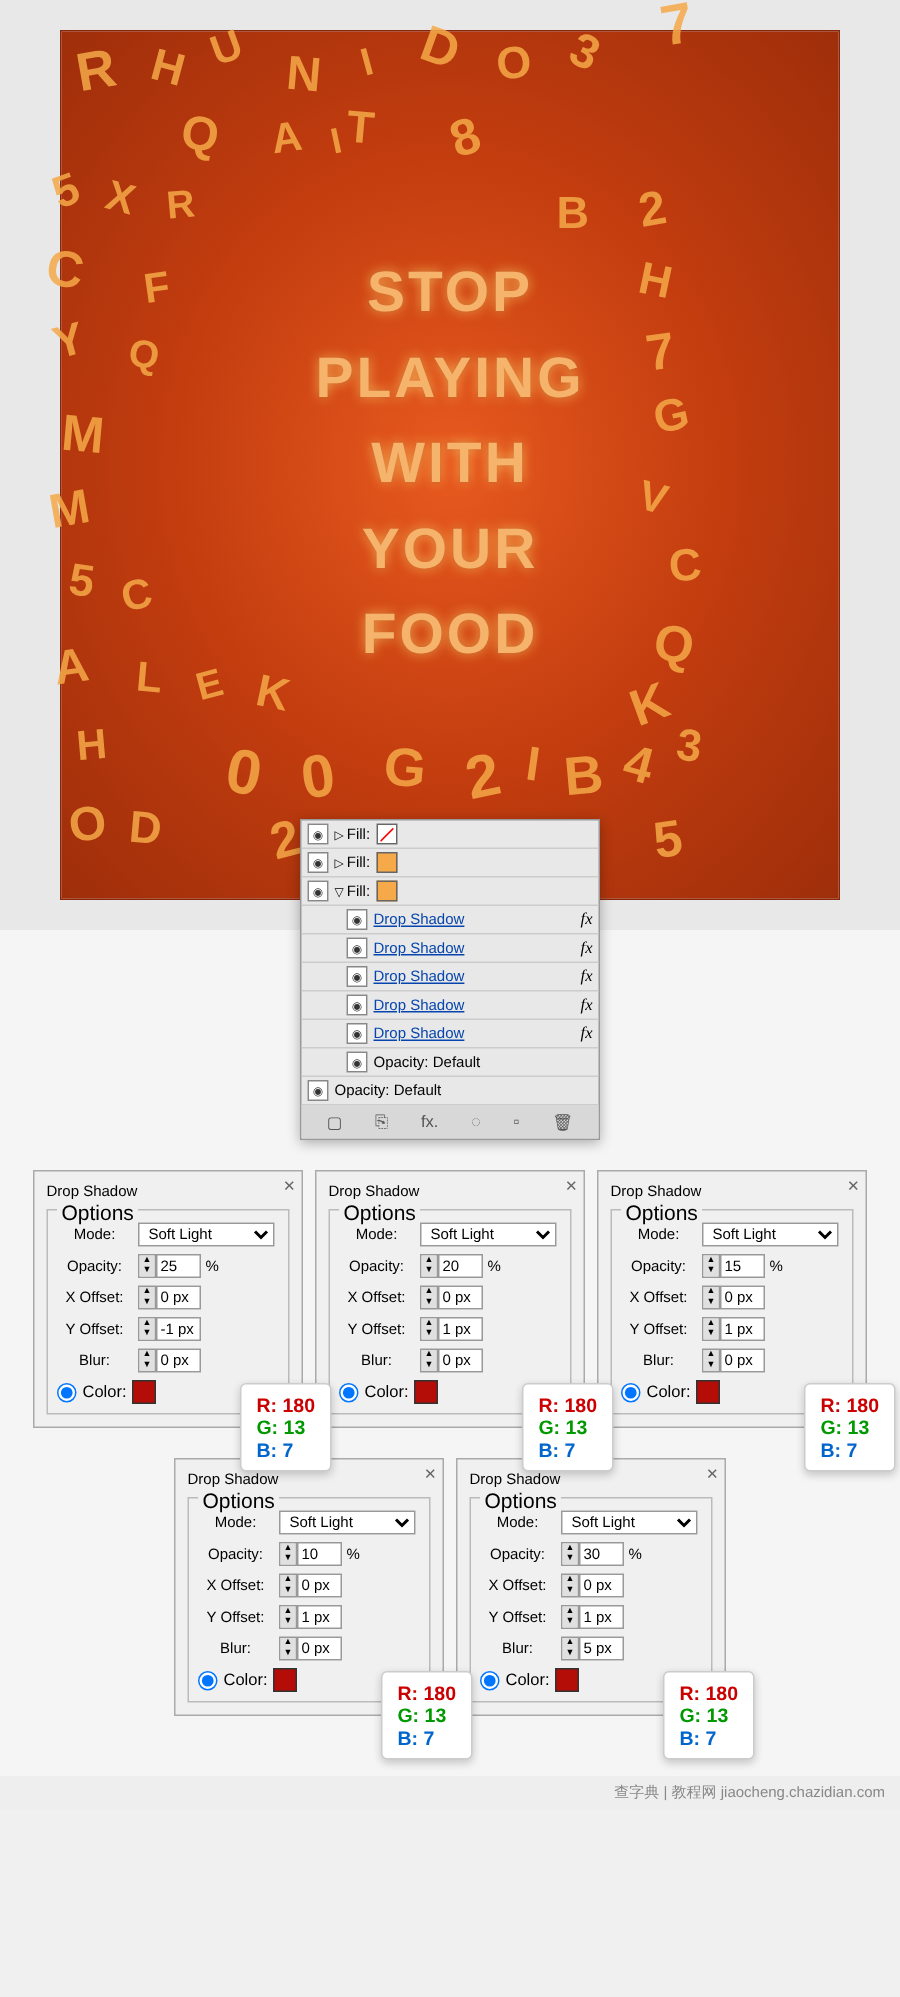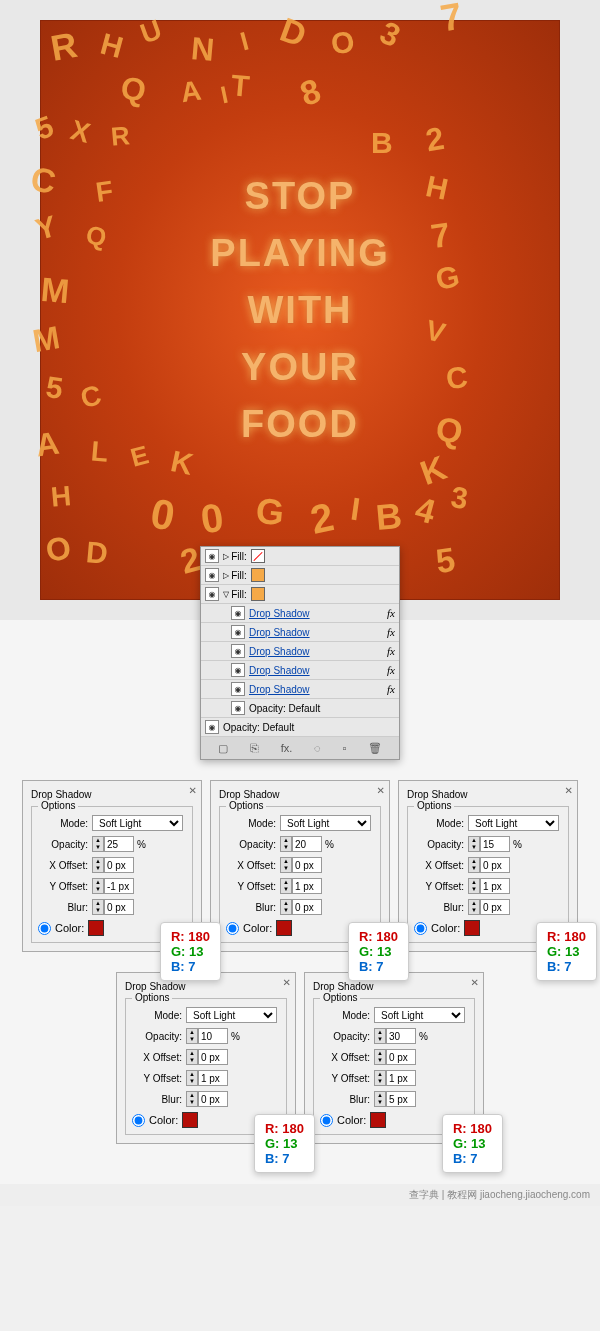--- a/index.html
+++ b/index.html
@@ -20,23 +20,23 @@
 .swatch.none::after { content: ""; position: absolute; width: 100%; height: 1px; background: red; top: 50%; left: 0; transform: rotate(-45deg); }
 .fx-link { color: #0645ad; text-decoration: underline; flex: 1; }
 .fx-icon { font-style: italic; font-family: serif; font-size: 11px; }
 .panel-footer { height: 22px; background: #d8d8d8; display: flex; align-items: center; justify-content: space-around; padding: 0 6px; }
 .panel-footer span { font-size: 11px; color: #555; }
 .dialogs-section { padding: 160px 10px 20px; background: #f5f5f5; }
 .dialog-row { display: flex; gap: 8px; justify-content: center; margin-bottom: 20px; flex-wrap: wrap; }
 .dialog { background: #f0f0f0; border: 1px solid #aaa; width: 180px; position: relative; padding: 8px; }
 .dialog-title { font-size: 10px; margin-bottom: 6px; }
 .fieldset { border: 1px solid #bbb; padding: 8px 6px 6px; position: relative; }
-.fieldset-label { position: absolute; top: -7px; left: 6px; background: #f0f0f0; padding: 0 3px; font-size: 10px; }
+.fieldset-label { position: absolute; top: -7px; left: 6px; background: #f0f0f0; padding: 0 3px; font-size: 14px; }
 .field-row { display: flex; align-items: center; margin-bottom: 5px; font-size: 10px; }
-.field-row label { width: 50px; text-align: right; margin-right: 4px; }
+.field-row label { width: 50px; text-align: center; margin-right: 4px; }
 .field-row select, .field-row input { font-size: 10px; border: 1px solid #999; padding: 1px 2px; height: 16px; background: #fff; }
 .field-row select { width: 91px; }
 .field-row input { width: 30px; }
 .spinner { display: flex; }
 .spinner-btns { display: flex; flex-direction: column; border: 1px solid #999; }
 .spinner-btns span { font-size: 6px; line-height: 7px; padding: 0 2px; background: #e0e0e0; }
 .pct { margin-left: 3px; }
 .color-row { display: flex; align-items: center; margin-top: 4px; }
 .color-row input { margin-right: 4px; }
 .color-sw { width: 16px; height: 16px; background: #b40d07; border: 1px solid #333; margin-left: 4px; }
@@ -478,13 +478,13 @@
     </div>
     <div class="rgb-popup">
       <div class="r">R: 180</div>
       <div class="g">G: 13</div>
       <div class="b">B: 7</div>
     </div>
   </div>
     </div>
 </div>
 
-<div class="watermark">查字典 | 教程网  jiaocheng.jiaocheng.com</div>
+<div class="watermark">查字典 | 教程网  jiaocheng.chazidian.com</div>
 
 </body></html>

